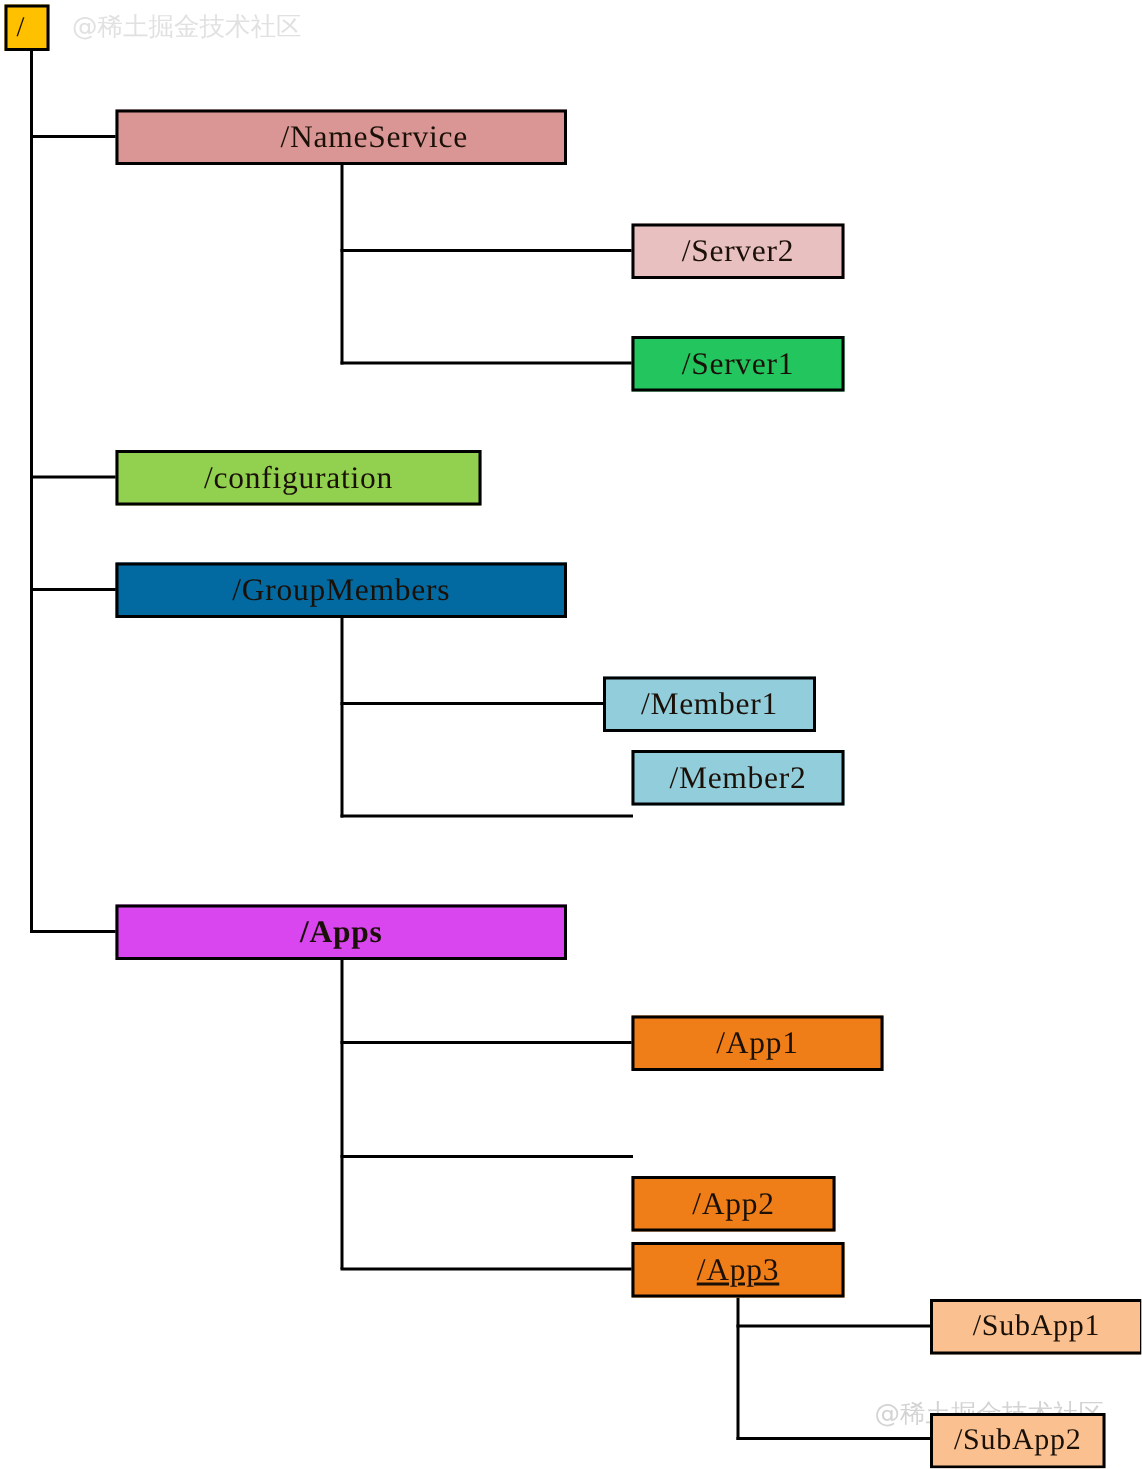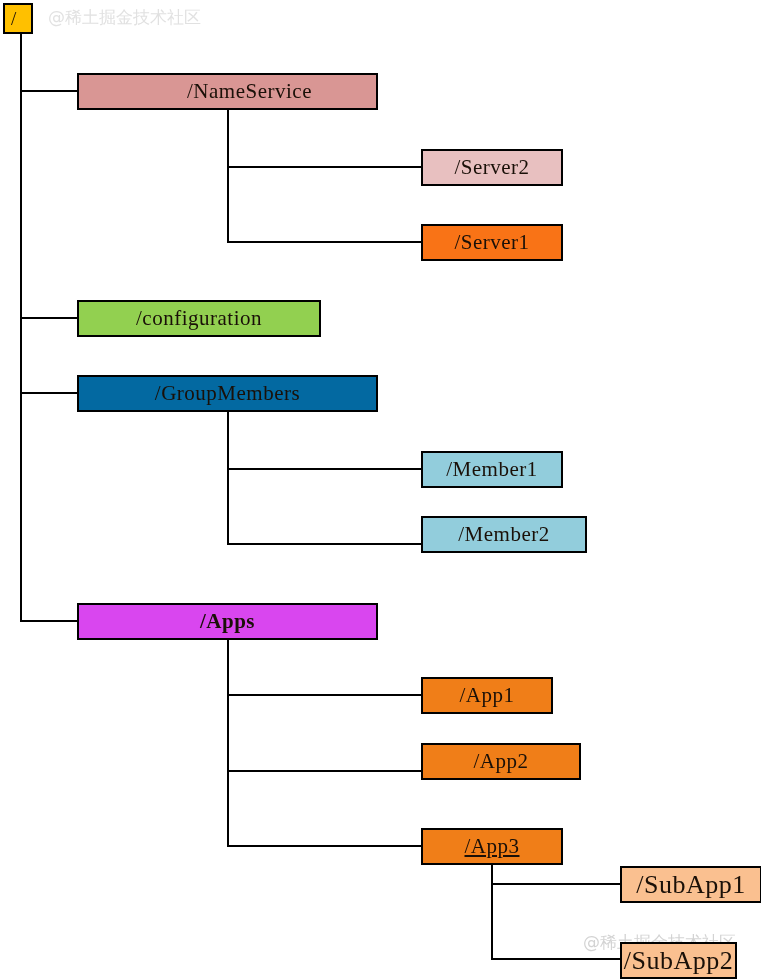--- a/index.html
+++ b/index.html
@@ -30,21 +30,21 @@
     white-space: nowrap;
     z-index: 3;
   }
   .node.root {
     font-size: 19px;
     justify-content: flex-start;
     padding-left: 6px;
   }
   .node.lvl1 { font-size: 21px; }
   .node.lvl2 { font-size: 21px; }
-  .node.lvl3 { font-size: 26px; }
+  .node.lvl3 { font-size: 20px; }
 
   .edge {
     position: absolute;
     background: #000000;
     z-index: 1;
   }
   .edge.h { height: 2px; }
   .edge.v { width: 2px; }
 
   .watermark {
@@ -97,25 +97,25 @@
   <div class="watermark" id="watermark-main" style="left:583px; top:931px;">@稀土掘金技术社区</div>
 
   <div class="node root" style="left:3px; top:3px; width:30px; height:31px; background:#ffc000;">/</div>
 
   <div class="node lvl1" style="left:77px; top:73px; width:301px; height:37px; background:#d99694;padding-left:44px;">/NameService</div>
   <div class="node lvl1" style="left:77px; top:300px; width:244px; height:37px; background:#92d050;">/configuration</div>
   <div class="node lvl1" style="left:77px; top:375px; width:301px; height:37px; background:#0369a1;">/GroupMembers</div>
   <div class="node lvl1" style="left:77px; top:603px; width:301px; height:37px; background:#d946ef;font-weight:bold;">/Apps</div>
 
   <div class="node lvl2" style="left:421px; top:149px; width:142px; height:37px; background:#e8c0c0;">/Server2</div>
-  <div class="node lvl2" style="left:421px; top:224px; width:142px; height:37px; background:#f97316;">/Server1</div>
+  <div class="node lvl2" style="left:421px; top:224px; width:142px; height:37px; background:#22c55e;">/Server1</div>
 
-  <div class="node lvl2" style="left:421px; top:451px; width:142px; height:37px; background:#92cddc;">/Member1</div>
-  <div class="node lvl2" style="left:421px; top:516px; width:166px; height:37px; background:#92cddc;">/Member2</div>
+  <div class="node lvl2" style="left:402px; top:451px; width:142px; height:37px; background:#92cddc;">/Member1</div>
+  <div class="node lvl2" style="left:421px; top:500px; width:142px; height:37px; background:#92cddc;">/Member2</div>
 
-  <div class="node lvl2" style="left:421px; top:677px; width:132px; height:37px; background:#f07e18;">/App1</div>
-  <div class="node lvl2" style="left:421px; top:743px; width:160px; height:37px; background:#f07e18;">/App2</div>
+  <div class="node lvl2" style="left:421px; top:677px; width:168px; height:37px; background:#f07e18;">/App1</div>
+  <div class="node lvl2" style="left:421px; top:784px; width:136px; height:37px; background:#f07e18;">/App2</div>
   <div class="node lvl2" style="left:421px; top:828px; width:142px; height:37px; background:#f07e18;text-decoration:underline;">/App3</div>
 
   <div class="node lvl3" style="left:620px; top:866px; width:142px; height:37px; background:#fac090;">/SubApp1</div>
   <div class="node lvl3" style="left:620px; top:942px; width:117px; height:37px; background:#fac090;">/SubApp2</div>
 
 </div>
 
 </body></html>

